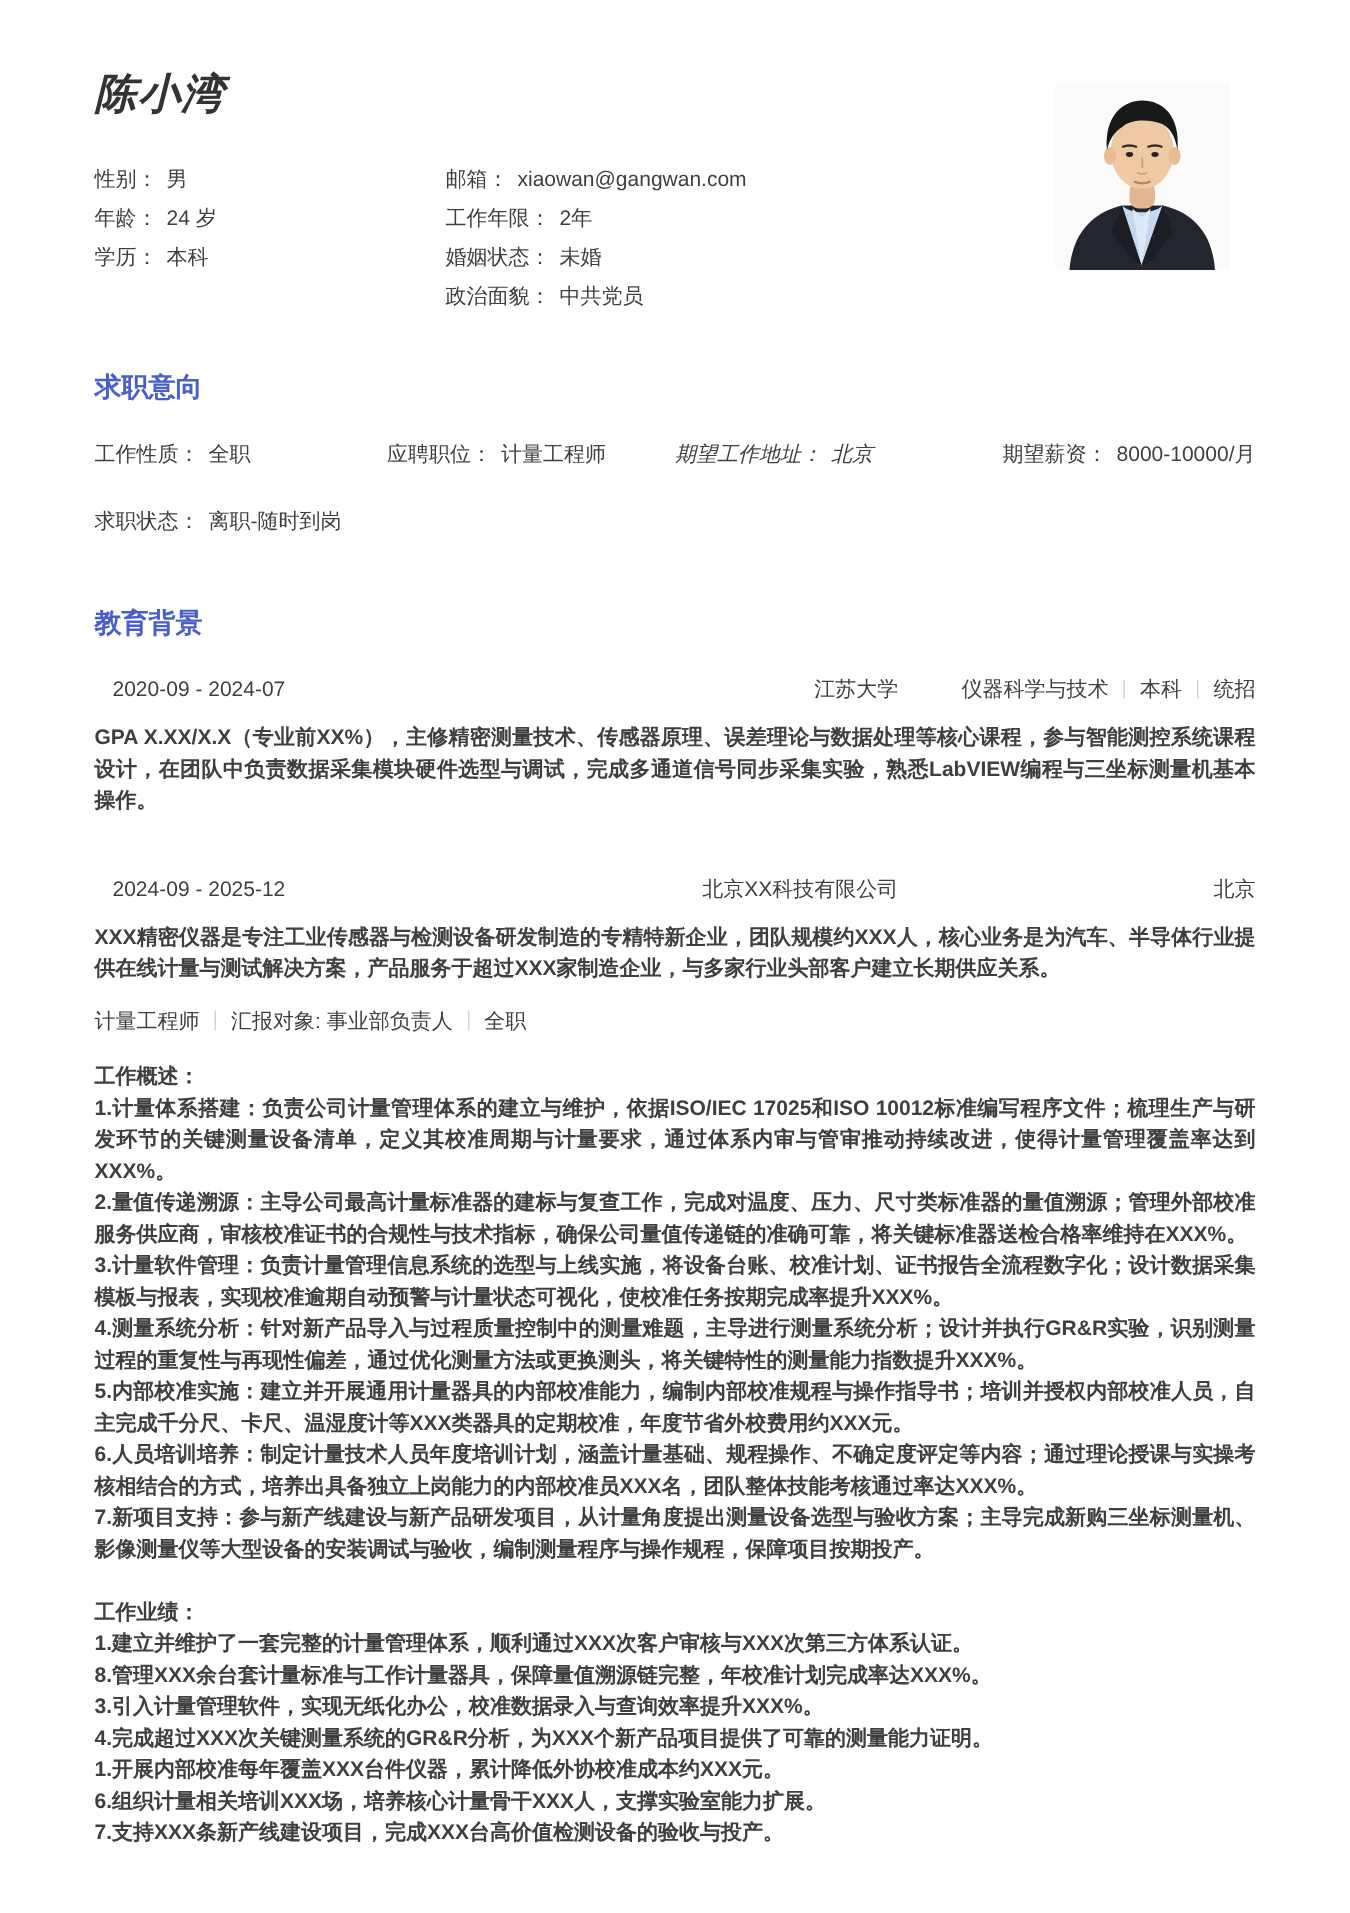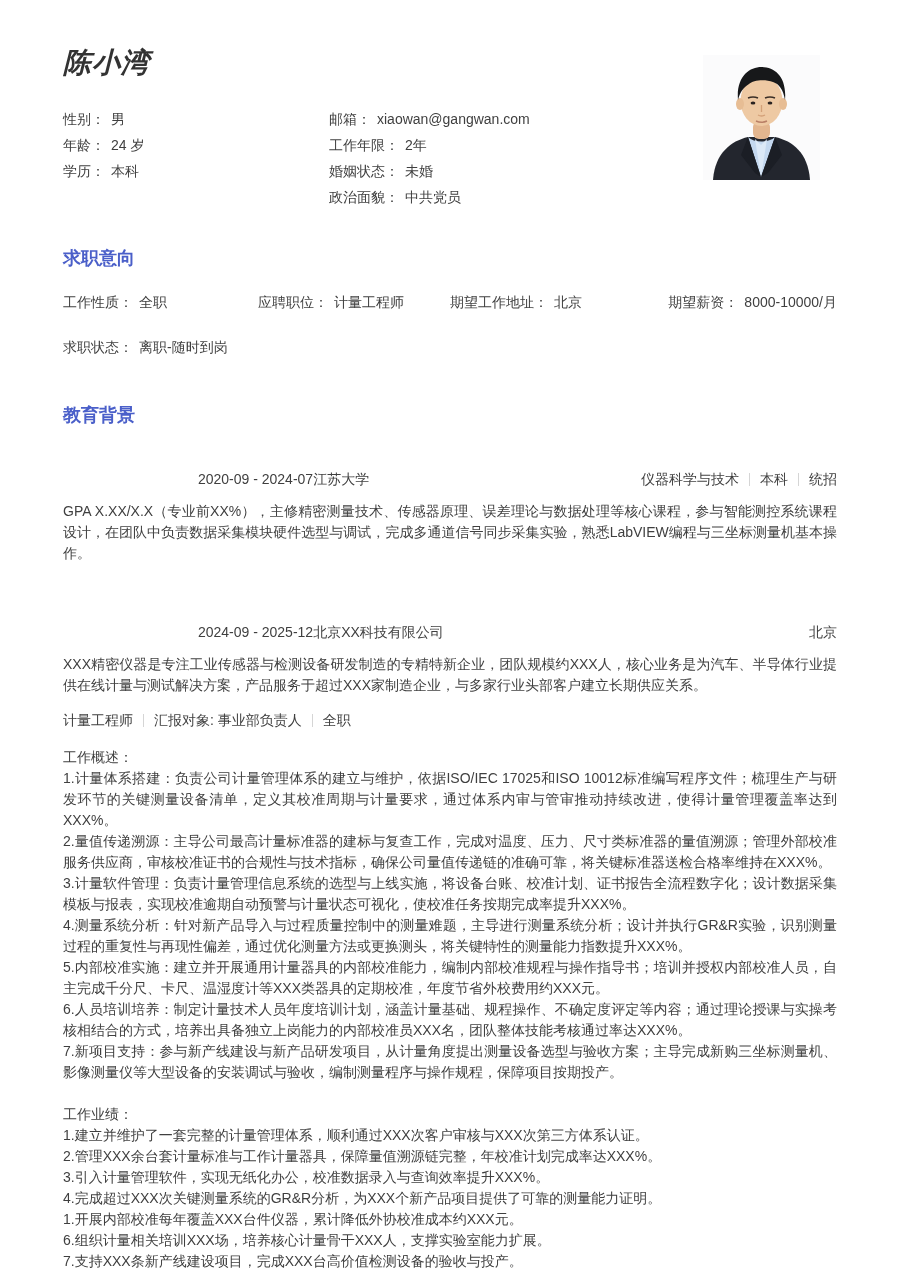--- a/index.html
+++ b/index.html
@@ -21,21 +21,21 @@
   .name {
     font-size: 28px;
     font-weight: 700;
     color: #333333;
     margin: 0 0 24px 0;
     letter-spacing: 1px;
     font-style: italic;
   }
   .info-cols { display: flex; }
   .info-col-left { width: 234px; }
-  .info-col-right { flex: 1; margin-left: 32px; }
+  .info-col-right { flex: 1; }
   .info-row { height: 26px; line-height: 26px; font-size: 14px; white-space: nowrap; }
   .info-row .lbl { color: var(--text); }
   .info-row .val { color: var(--text); margin-left: 6px; }
   .photo-box {
     position: absolute;
     top: 55px; right: 80px;
     width: 117px; height: 125px;
     overflow: hidden;
     background: #fcfcfd;
   }
@@ -44,39 +44,40 @@
     font-size: 18px;
     font-weight: 700;
     color: var(--accent);
     line-height: 24px;
     margin: 0 0 22px 0;
   }
   .intent-row { display: flex; font-size: 14px; line-height: 20px; margin-bottom: 25px; }
   .intent-item { white-space: nowrap; }
   .intent-item:nth-child(1) { width: 195px; }
   .intent-item:nth-child(2) { width: 192px; }
-  .intent-item:nth-child(3) { width: 210px; }
+  .intent-item:nth-child(3) { width: 210px; font-style: italic; }
   .intent-item:nth-child(4) { flex: 1; text-align: right; }
   .intent-item .lbl { margin-right: 6px; }
   .meta-row { display: flex; align-items: baseline; font-size: 14px; line-height: 20px; margin-bottom: 12px; }
-  .meta-left { flex: 1; text-align: right; white-space: nowrap; margin-left: 12px; }
-  .meta-center { flex: 1.2; text-align: left; white-space: nowrap; margin-top: 20px; }
+  .meta-left { flex: 1; text-align: left; white-space: nowrap; margin-left: 12px; }
+  .meta-center { flex: 1.2; text-align: right; white-space: nowrap; }
   .meta-right { flex: 1; text-align: right; white-space: nowrap; }
   .sep {
     display: inline-block;
     width: 1px; height: 13px;
     background: var(--sep);
     margin: 0 10px;
     vertical-align: -2px;
   }
   .para {
     font-size: 14px;
     line-height: 21px;
     text-align: justify;
     margin: 0;
+    font-weight: bold;
   }
   .position-row { font-size: 14px; line-height: 20px; margin: 14px 0 0 0; white-space: nowrap; }
   .block { margin-top: 17px; }
   .block .para { text-align: justify; }
   .block-gap { margin-top: 21px; }
 </style>
 </head>
 <body>
 
 <div class="page">
@@ -199,21 +200,21 @@
           <div class="para">5.内部校准实施：建立并开展通用计量器具的内部校准能力，编制内部校准规程与操作指导书；培训并授权内部校准人员，自主完成千分尺、卡尺、温湿度计等XXX类器具的定期校准，年度节省外校费用约XXX元。</div>
           <div class="para">6.人员培训培养：制定计量技术人员年度培训计划，涵盖计量基础、规程操作、不确定度评定等内容；通过理论授课与实操考核相结合的方式，培养出具备独立上岗能力的内部校准员XXX名，团队整体技能考核通过率达XXX%。</div>
           <div class="para">7.新项目支持：参与新产线建设与新产品研发项目，从计量角度提出测量设备选型与验收方案；主导完成新购三坐标测量机、影像测量仪等大型设备的安装调试与验收，编制测量程序与操作规程，保障项目按期投产。</div>
         </div>
     </div>
 
     <div class="block block-gap">
       <div class="para">工作业绩：</div>
       <div>
           <div class="para">1.建立并维护了一套完整的计量管理体系，顺利通过XXX次客户审核与XXX次第三方体系认证。</div>
-          <div class="para">2.管理XXX余台套计量标准与工作计量器具，保障量值溯源链完整，年校准计划完成率达XXX%。</div>
+          <div class="para">8.管理XXX余台套计量标准与工作计量器具，保障量值溯源链完整，年校准计划完成率达XXX%。</div>
           <div class="para">3.引入计量管理软件，实现无纸化办公，校准数据录入与查询效率提升XXX%。</div>
           <div class="para">4.完成超过XXX次关键测量系统的GR&amp;R分析，为XXX个新产品项目提供了可靠的测量能力证明。</div>
           <div class="para">1.开展内部校准每年覆盖XXX台件仪器，累计降低外协校准成本约XXX元。</div>
           <div class="para">6.组织计量相关培训XXX场，培养核心计量骨干XXX人，支撑实验室能力扩展。</div>
           <div class="para">7.支持XXX条新产线建设项目，完成XXX台高价值检测设备的验收与投产。</div>
         </div>
     </div>
 
   </div>
 

